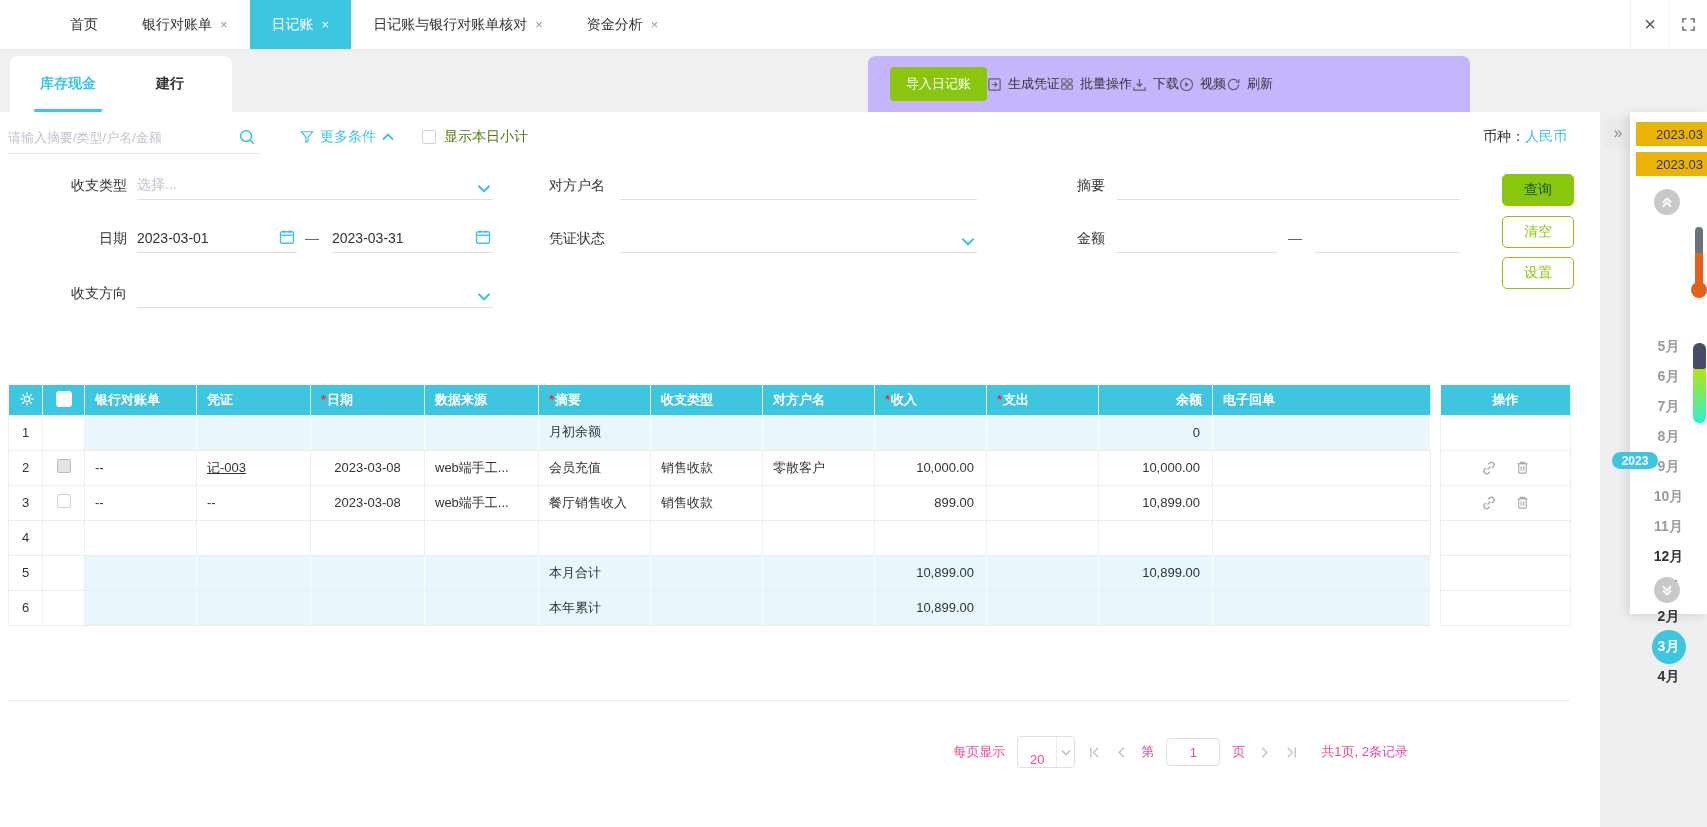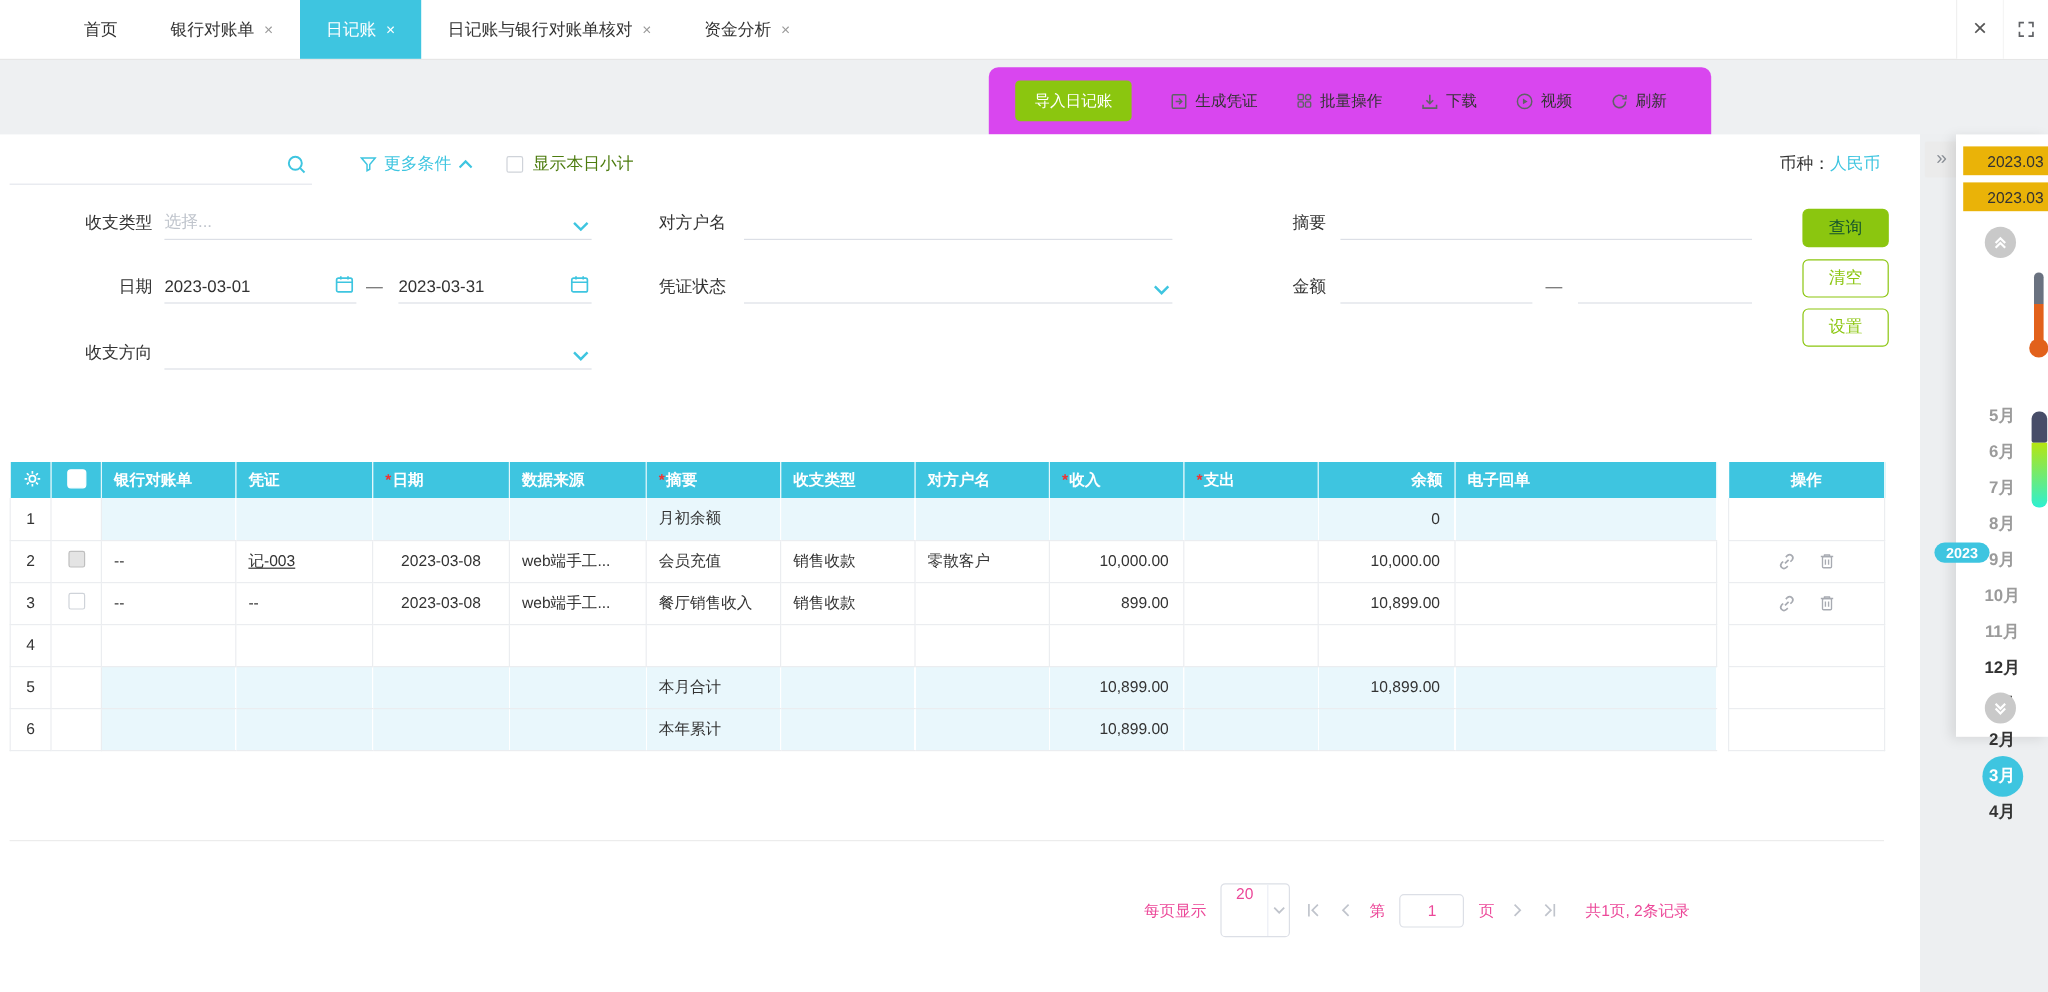--- a/index.html
+++ b/index.html
@@ -20,22 +20,22 @@
   .win-btn { width:38px; height:49px; display:flex; align-items:center; justify-content:center; color:#555; font-size:20px; cursor:pointer; }
   .win-btn + .win-btn { border-left:1px solid #f5f5f5; }
 
   
   .subbar { position:absolute; left:0; top:50px; width:1707px; height:62px; background:#eef0f2; }
   .subtab-block { position:absolute; left:10px; top:6px; width:222px; height:56px; background:#fff;
                   border-radius:8px 8px 0 0; display:flex; align-items:center; }
   .subtab { position:relative; height:100%; display:flex; align-items:center; padding:0 30px; font-weight:bold; cursor:pointer; }
   .subtab.active { color:#3ec5e0; }
   .subtab.active::after { content:""; position:absolute; left:24px; right:24px; bottom:0; height:3px; background:#3ec5e0; border-radius:2px; }
-  .toolbar-block { position:absolute; left:824px; top:6px; width:602px; height:56px; background:#d946ef;
-                   border-radius:8px 8px 0 0; display:flex; align-items:center; gap:32px; padding:0 22px; }
+  .toolbar-block { position:absolute; left:868px; top:6px; width:602px; height:56px; background:#c4b5fd;
+                   border-radius:8px 8px 0 0; display:flex; align-items:center; padding:0 22px; }
   .btn-green { background:#8bc60f; color:#fff; border:none; border-radius:4px; padding:8px 16px; font-size:13px; cursor:pointer; }
   .tool-item { display:flex; align-items:center; gap:6px; font-size:13px; color:#333; cursor:pointer; white-space:nowrap; }
   .tool-item svg { flex:none; }
 
   
   .panel { position:absolute; left:0; top:112px; width:1600px; height:715px; background:#fff; }
 
   .search-input-wrap { position:absolute; left:8px; top:10px; width:252px; height:32px; border-bottom:1px solid #e4e7ed; }
   .search-input { width:220px; height:30px; border:none; outline:none; font-size:13px; color:#333; font-family:inherit; }
   .search-input::placeholder { color:#bfc4cc; }
@@ -76,21 +76,21 @@
   .num-cell { color:#606266; text-align:center; padding:0 4px; }
   .vlink { text-decoration:underline; cursor:pointer; }
   .opsbox { display:flex; justify-content:center; align-items:center; gap:18px; }
   .opsbox svg { cursor:pointer; }
   .req { color:#f23030; font-style:normal; margin-right:1px; }
   .tbl-foot-line { position:absolute; left:8px; top:588px; width:1562px; border-bottom:1px solid #ececec; }
 
   
   .pager { position:absolute; left:0; top:624px; width:1408px; display:flex; justify-content:flex-end;
            align-items:center; gap:12px; font-size:13px; color:#ec4899; }
-  .pp-select { width:58px; height:45px; border:1px solid #dcdfe6; border-radius:4px; display:flex; align-items:flex-start; cursor:pointer; }
+  .pp-select { width:58px; height:32px; border:1px solid #dcdfe6; border-radius:4px; display:flex; align-items:flex-end; cursor:pointer; }
   .pp-select .val { flex:1; text-align:center; }
   .pp-select .dd { width:18px; border-left:1px solid #ebeef5; height:100%; display:flex; align-items:center; justify-content:center; }
   .pg-ico { display:flex; align-items:center; cursor:pointer; }
   .pg-input { width:54px; height:28px; border:1px solid #dcdfe6; border-radius:4px; display:flex; align-items:center; justify-content:center; }
   .pg-total { margin-left:10px; }
 
   
   .collapse-btn { position:absolute; left:1604px; top:118px; width:28px; height:30px; background:#ebebeb; color:#8a8f96;
                   display:flex; align-items:center; justify-content:center; font-size:16px; cursor:pointer; border-radius:2px; }
   .side-panel { position:absolute; left:1630px; top:112px; width:77px; height:502px; background:#fff;
@@ -142,20 +142,28 @@
     <div class="win-btn">×</div>
     <div class="win-btn">
       <svg width="15" height="15" viewBox="0 0 16 16" fill="none" stroke="#606266" stroke-width="1.5">
           <path d="M6 2H2v4 M10 2h4v4 M14 10v4h-4 M2 10v4h4"></path>
         </svg>
     </div>
   </div>
 </div>
 
 <div class="subbar">
+  <div class="subtab-block">
+    <div class="subtab active">
+        <span>库存现金</span>
+      </div>
+    <div class="subtab">
+        <span>建行</span>
+      </div>
+  </div>
   <div class="toolbar-block">
     <button class="btn-green">导入日记账</button>
     <div class="tool-item">
       <svg width="15" height="15" viewBox="0 0 16 16" fill="none" stroke="#606266" stroke-width="1.3">
           <rect x="2" y="2" width="12" height="12" rx="1"></rect>
           <path d="M5 8h5 M8 5.5L10.5 8 8 10.5"></path>
         </svg>
       <span>生成凭证</span>
     </div>
     <div class="tool-item">
@@ -186,20 +194,21 @@
           <path d="M13.8 2.3v3.2h-3.2"></path>
         </svg>
       <span>刷新</span>
     </div>
   </div>
 </div>
 
 <div class="panel">
 
   <div class="search-input-wrap">
+    <input class="search-input" type="text" placeholder="请输入摘要/类型/户名/金额" style="">
     <span class="search-ico">
       <svg width="18" height="18" viewBox="0 0 20 20">
           <circle cx="9" cy="9" r="6" fill="none" stroke="#3ec5e0" stroke-width="1.8"></circle>
           <line x1="13.5" y1="13.5" x2="17.5" y2="17.5" stroke="#3ec5e0" stroke-width="1.8"></line>
         </svg>
     </span>
   </div>
   <div class="more-cond">
     <svg width="14" height="14" viewBox="0 0 16 16">
         <path d="M1.5 2h13l-5.2 6v4.6l-2.6 1.4V8z" fill="none" stroke="#3ec5e0" stroke-width="1.4"></path>

